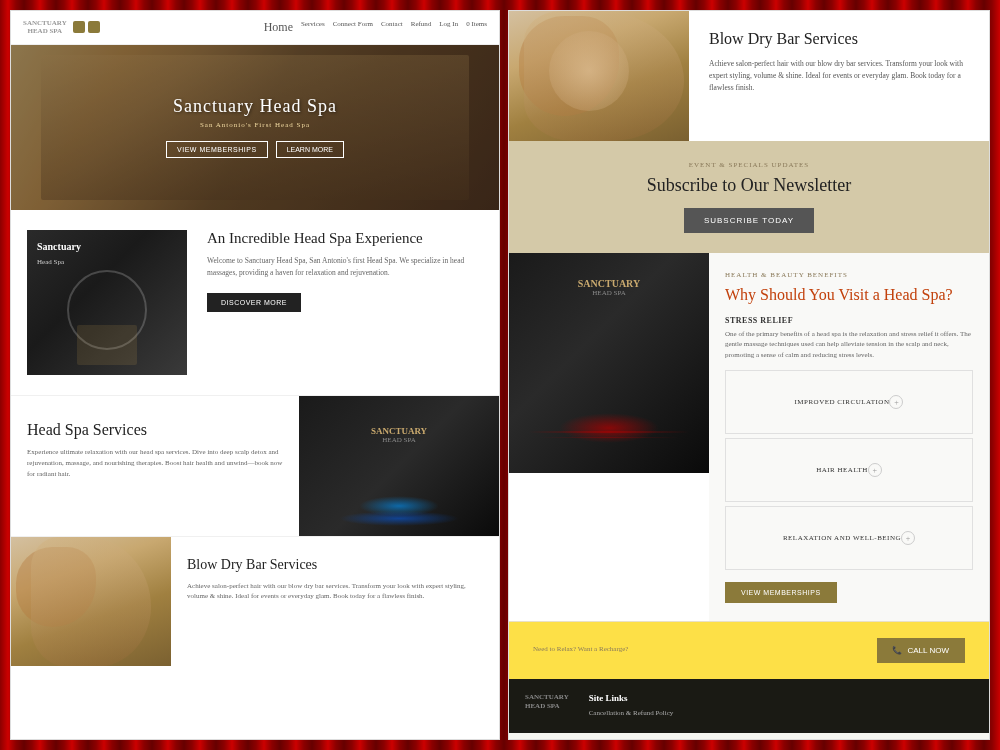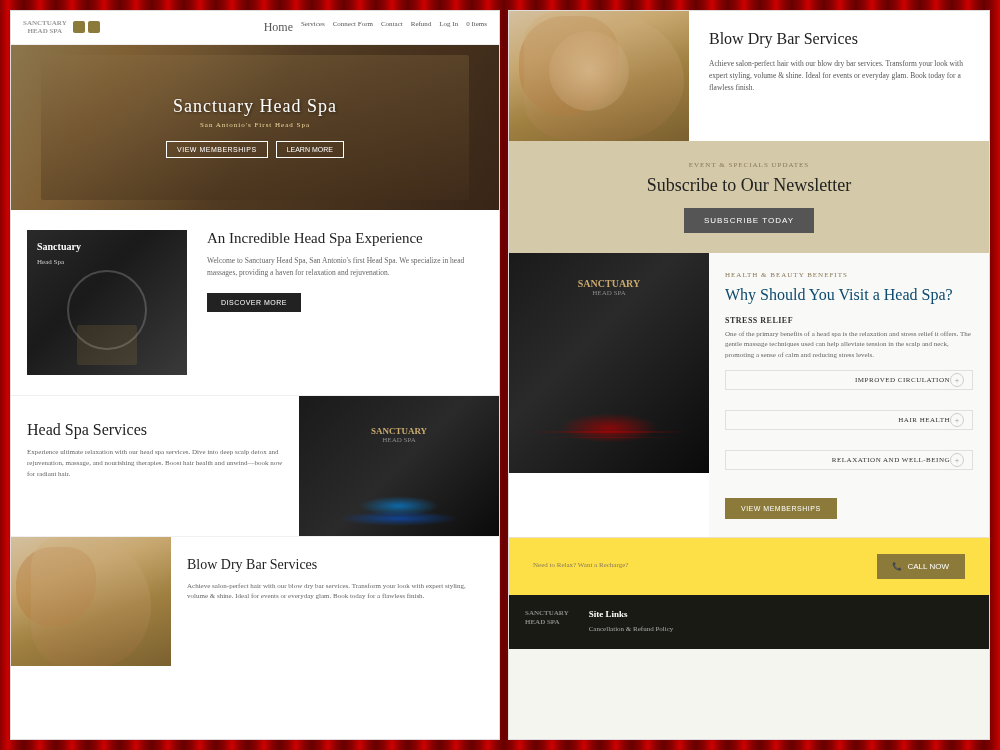--- a/index.html
+++ b/index.html
@@ -382,21 +382,21 @@
     }
     .why-eyebrow {
       font-size: 7px;
       letter-spacing: 1px;
       color: #8a7a5a;
       text-transform: uppercase;
       margin-bottom: 6px;
     }
     .why-title {
       font-size: 16px;
-      color: #0c4a6e;
+      color: #c2410c;
       margin-bottom: 10px;
       font-weight: normal;
       line-height: 1.3;
     }
     .why-section-title {
       font-size: 8px;
       font-weight: bold;
       color: #333;
       text-transform: uppercase;
       letter-spacing: 0.5px;
@@ -404,24 +404,24 @@
     }
     .why-desc {
       font-size: 7px;
       color: #666;
       line-height: 1.5;
       margin-bottom: 10px;
     }
     .why-accordion-item {
       display: flex;
       align-items: center;
-      justify-content: flex-end;
+      justify-content: center;
       border: 1px solid #e0e0e0;
-      padding: 2px 8px;
-      margin-bottom: 20px;
+      padding: 24px 8px;
+      margin-bottom: 4px;
       cursor: pointer;
     }
     .why-accordion-label {
       font-size: 7px;
       color: #333;
       text-transform: uppercase;
       letter-spacing: 0.5px;
     }
     .why-accordion-icon {
       width: 14px;

